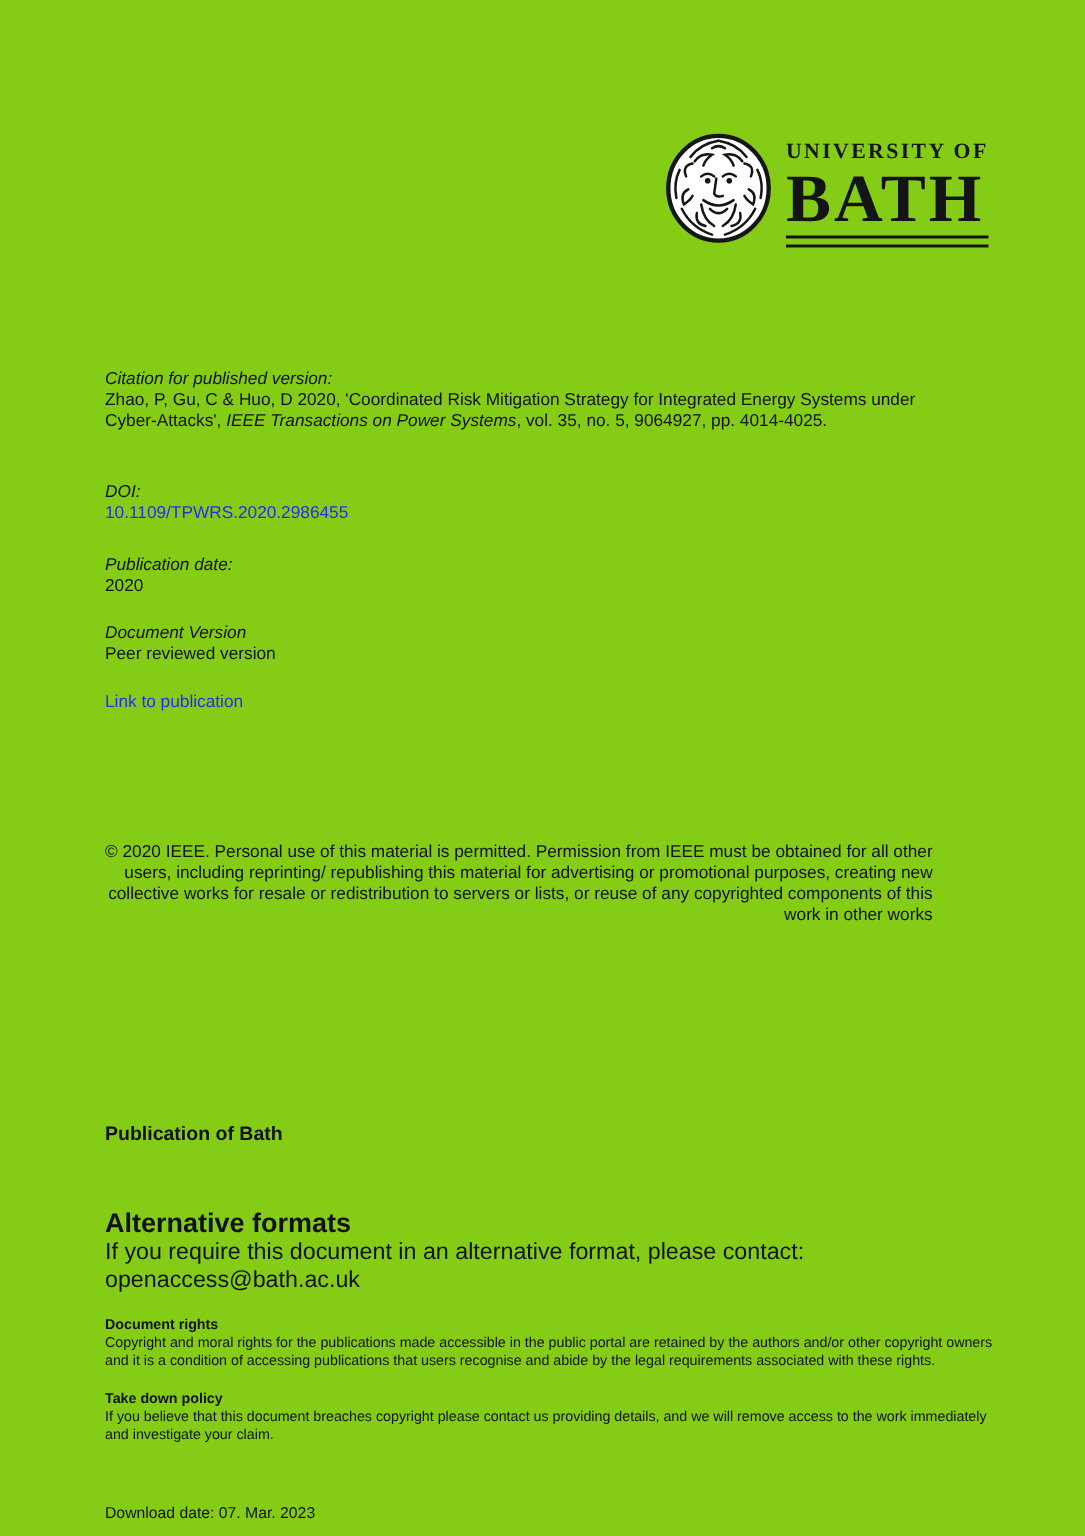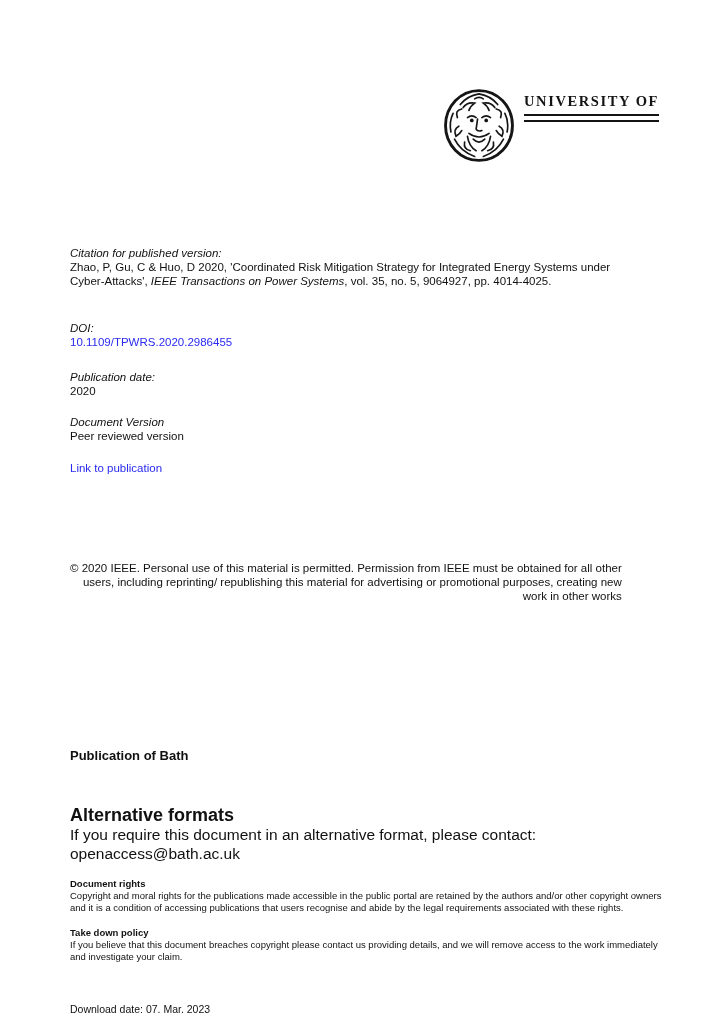--- a/index.html
+++ b/index.html
@@ -2,21 +2,21 @@
 <html><head>
 <meta charset="utf-8">
 <style>
   * { margin: 0; padding: 0; box-sizing: border-box; }
   html, body { background: #e8e8e8; }
   body { font-family: "Liberation Sans", sans-serif; color: #111; }
   .page {
     position: relative;
     width: 723px;
     height: 1024px;
-    background: #ffffff;
+    background: #84cc16;
     margin: 0 auto;
     overflow: hidden;
   }
 
   
   .logo {
     position: absolute;
     left: 443px;
     top: 88px;
     display: flex;
@@ -108,20 +108,21 @@
         <path d="M66,67 Q64,81 54,87"></path>
         <path d="M42,71 Q50,79 58,71"></path>
       </g>
       <g fill="#151515">
         <circle cx="40" cy="45" r="2.6"></circle>
         <circle cx="60" cy="45" r="2.6"></circle>
       </g>
     </svg>
     <div class="wordmark">
       <div class="uof">UNIVERSITY OF</div>
+      <div class="bathword">BATH</div>
       <div class="double-rule"></div>
     </div>
   </div>
 
   <div class="block b-citation body-sm">
     <div class="ln lbl-italic">Citation for published version:</div>
     <div class="ln">Zhao, P, Gu, C &amp; Huo, D 2020, 'Coordinated Risk Mitigation Strategy for Integrated Energy Systems under</div>
     <div class="ln"><span>Cyber-Attacks', </span><span class="journal-italic">IEEE Transactions on Power Systems</span><span>, vol. 35, no. 5, 9064927, pp. 4014-4025.</span></div>
   </div>
 
@@ -140,20 +141,21 @@
     <div class="ln">Peer reviewed version</div>
   </div>
 
   <div class="block b-linkpub body-sm">
     <a class="doc-link ln">Link to publication</a>
   </div>
 
   <div class="block b-copyright body-sm">
     <div class="ln">© 2020 IEEE. Personal use of this material is permitted. Permission from IEEE must be obtained for all other</div>
     <div class="ln">users, including reprinting/ republishing this material for advertising or promotional purposes, creating new</div>
+    <div class="ln">collective works for resale or redistribution to servers or lists, or reuse of any copyrighted components of this</div>
     <div class="ln">work in other works</div>
   </div>
 
   <div class="block b-uob">Publication of Bath</div>
 
   <div class="block b-altformats">
     <div class="alt-heading">Alternative formats</div>
     <div class="alt-body">If you require this document in an alternative format, please contact:</div>
     <div class="alt-body">openaccess@bath.ac.uk</div>
   </div>

